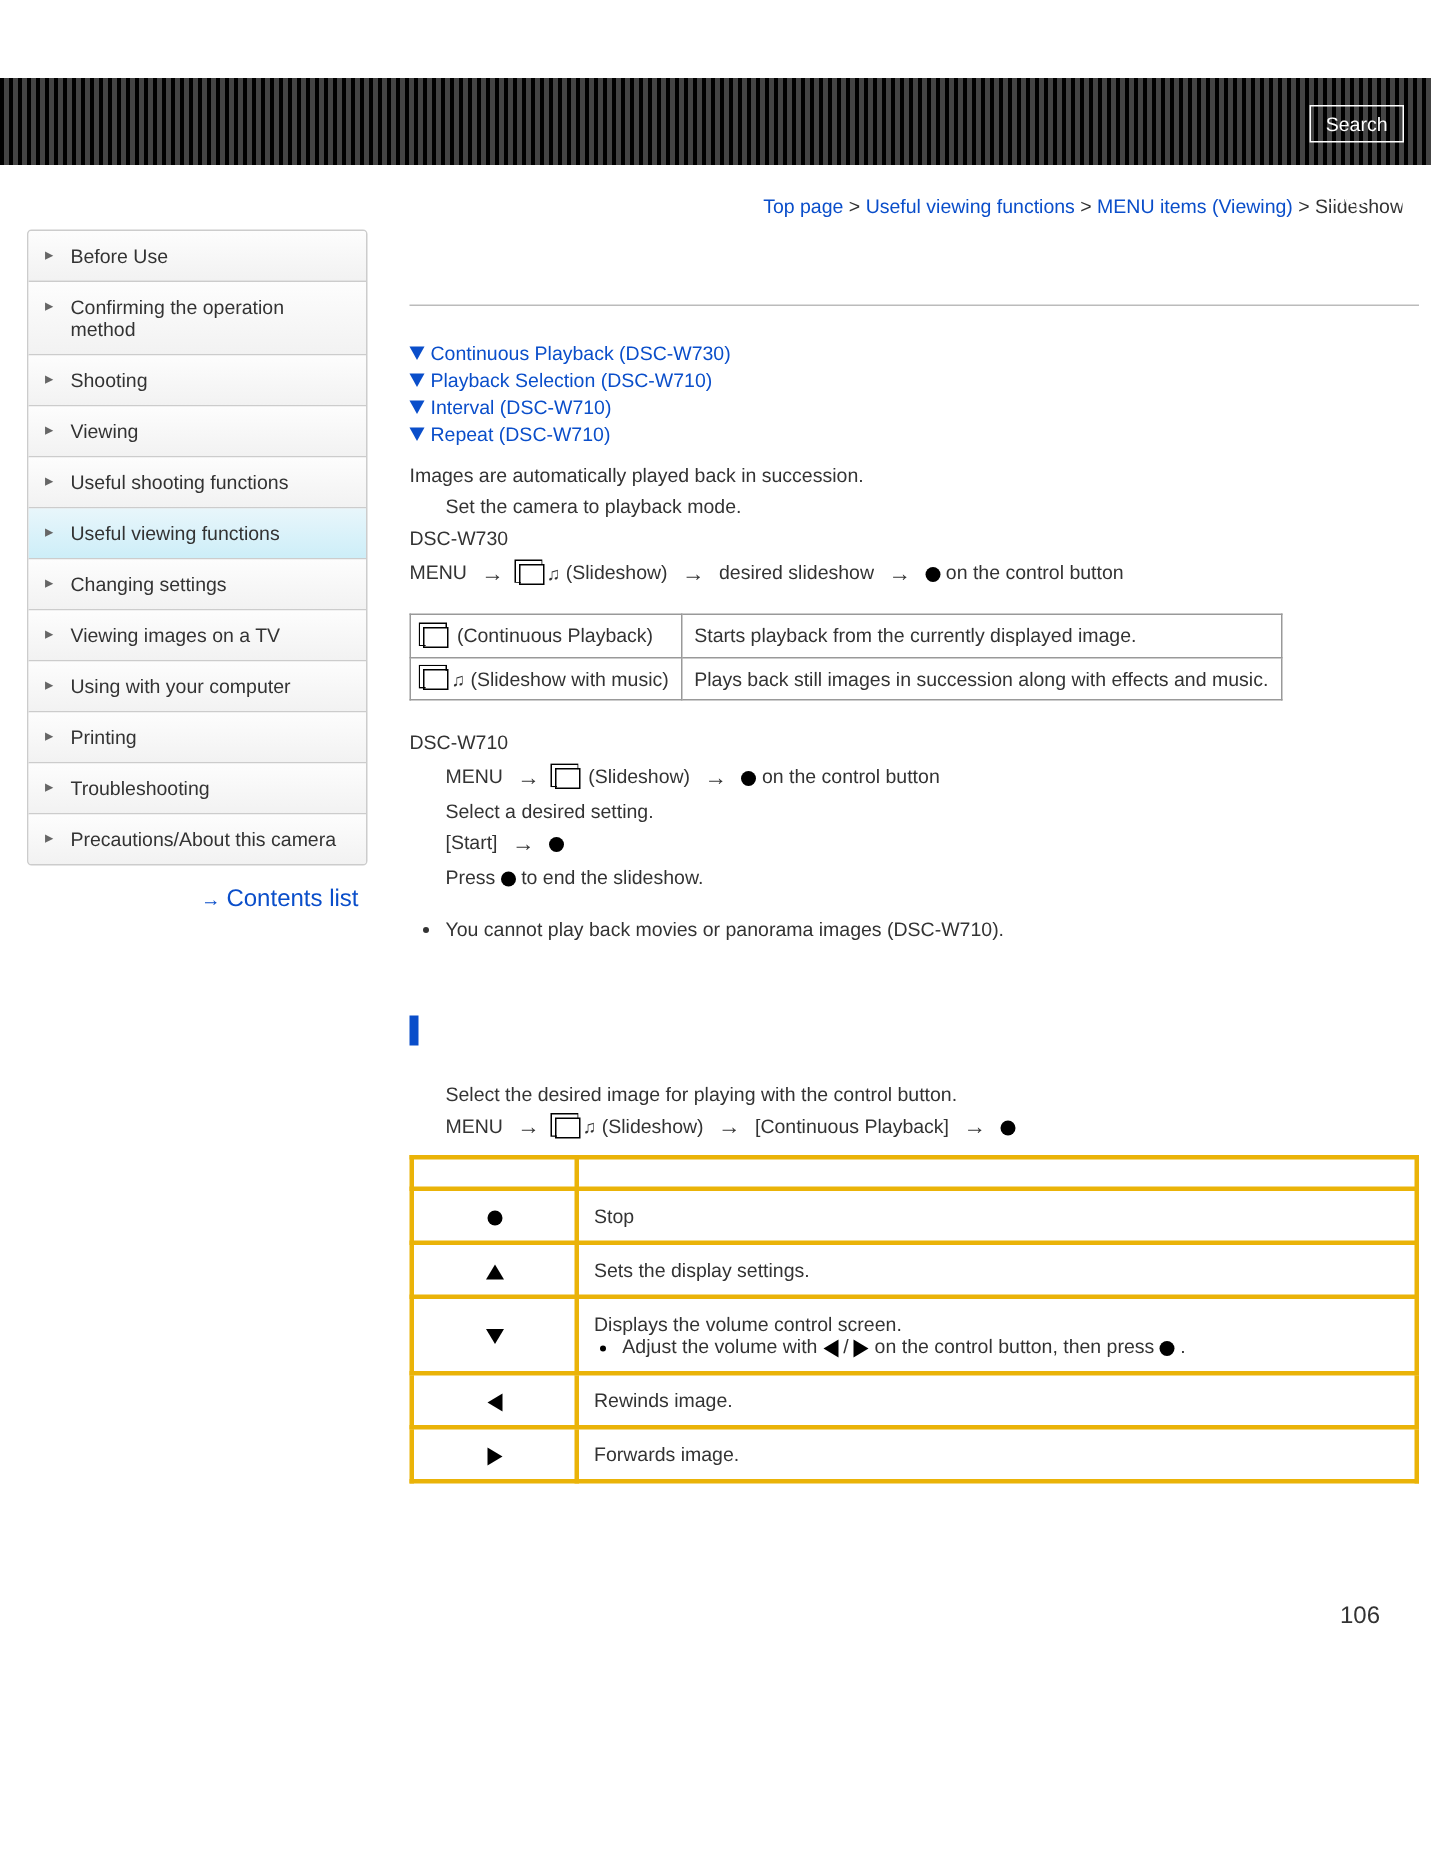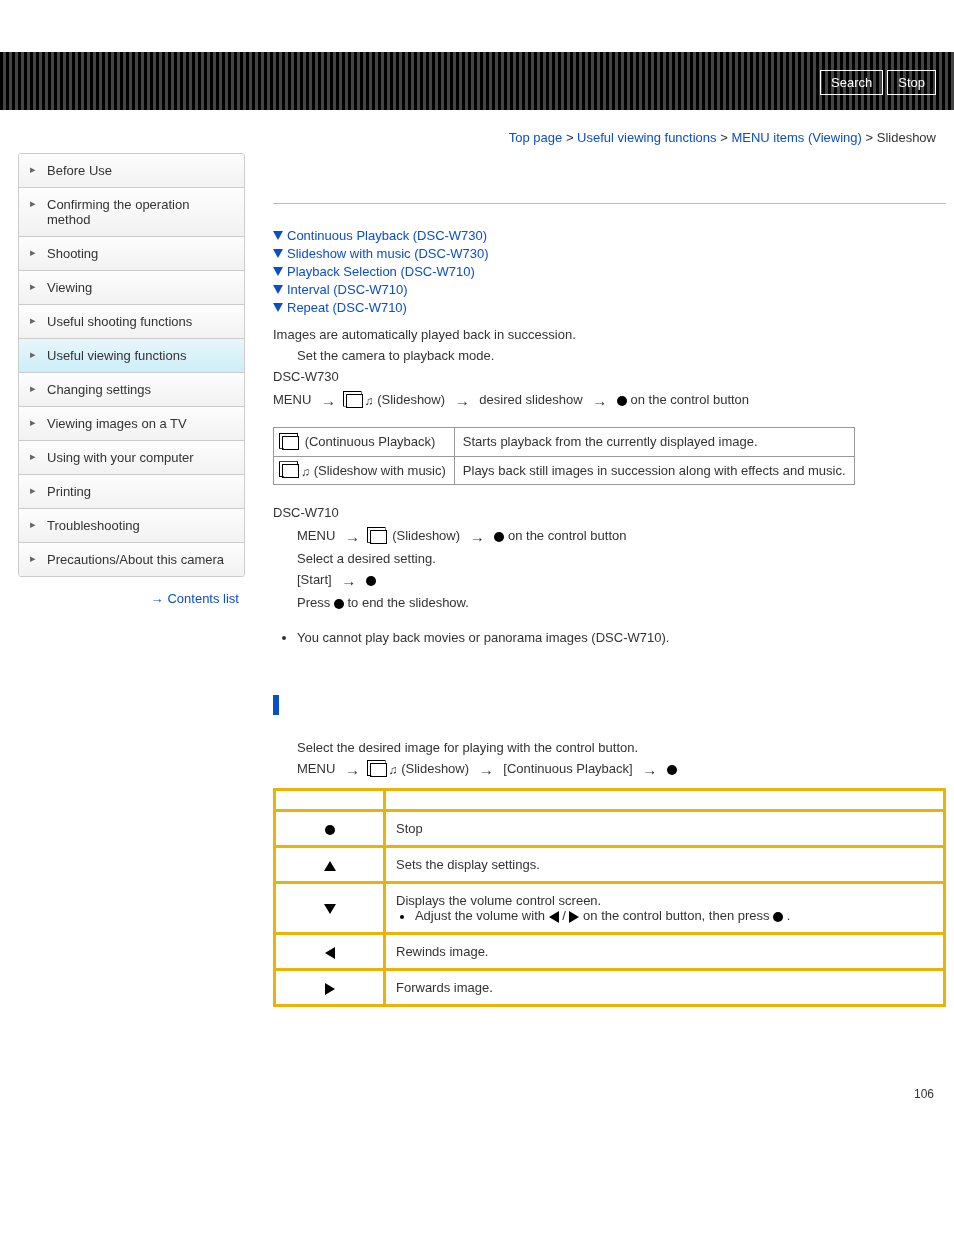--- a/index.html
+++ b/index.html
@@ -4,33 +4,33 @@
 <style>
   * { box-sizing: border-box; margin: 0; padding: 0; }
   body { font-family: Arial, Helvetica, sans-serif; font-size: 13px; color: #333; background: #fff; }
   .page { width: 954px; margin: 0 auto; background: #fff; }
   .top-bar { height: 52px; background: #fff; }
   .hatch {
     height: 58px;
     background: repeating-linear-gradient(90deg, #000 0, #000 3px, #444 3px, #444 6px);
     position: relative;
   }
-  .hatch-buttons { position: absolute; right: 18px; top: 18px; display: flex; gap: 4px; }
+  .hatch-buttons { position: absolute; right: 18px; top: 18px; display: flex; gap: 24px; flex-direction: column; }
   .hbtn { border: 1px solid #fff; color: #fff; padding: 4px 10px; font-size: 13px; cursor: pointer; }
   .breadcrumb { text-align: right; padding: 20px 18px 8px 0; font-size: 13px; color: #333; }
   .breadcrumb a { color: #0a4eca; text-decoration: none; }
   .layout { display: flex; align-items: flex-start; padding: 0 0 40px 0; }
   .sidebar { width: 245px; flex-shrink: 0; padding: 0 0 0 18px; }
   .nav { list-style: none; border: 1px solid #ccc; border-radius: 3px; overflow: hidden; }
   .nav li { border-bottom: 1px solid #ccc; padding: 9px 10px 9px 28px; position: relative; background: linear-gradient(#fdfdfd,#f2f2f2); cursor: pointer; }
   .nav li:last-child { border-bottom: none; }
   .nav li.active { background: linear-gradient(#e8f6fb,#cdeef8); }
   .nav li::before { content: "▸"; position: absolute; left: 11px; top: 9px; font-size: 11px; color: #666; }
   .contents-link { text-align: right; padding: 14px 6px 0 0; }
-  .contents-link a { color: #0a4eca; text-decoration: none; font-size: 13px; }
+  .contents-link a { color: #0a4eca; text-decoration: none; font-size: 16px; }
   .contents-link .arrow { color: #0a4eca; margin-right: 4px; }
   .main { flex: 1; padding: 0 8px 0 28px; }
   .hr { border-top: 1px solid #bbb; margin: 50px 0 24px 0; }
   .anchors { margin-bottom: 12px; }
   .anchors a { display: block; color: #0a4eca; text-decoration: none; margin: 3px 0 3px 14px; position: relative; }
   .anchors a::before {
     content: ""; position: absolute; left: -14px; top: 3px;
     width: 0; height: 0; border-left: 5px solid transparent; border-right: 5px solid transparent; border-top: 9px solid #0a4eca;
   }
   .para { margin: 6px 0; }
@@ -54,21 +54,21 @@
   .sec-bar { width: 6px; height: 20px; background: #0a4eca; display: inline-block; margin: 20px 0 16px 0; }
   .icon-box {
     display: inline-block; width: 17px; height: 14px; border: 1.5px solid #000; position: relative;
     vertical-align: middle; margin-right: 2px;
   }
   .icon-box::after {
     content: ""; position: absolute; left: -4px; top: -4px; width: 17px; height: 14px; border: 1.5px solid #000;
     clip-path: polygon(0 0, 100% 0, 100% 25%, 25% 25%, 25% 100%, 0 100%);
   }
   .music-note { font-size: 12px; vertical-align: middle; }
-  .page-num { text-align: right; padding: 20px 20px 30px 0; font-size: 12px; }
+  .page-num { text-align: right; padding: 20px 34px 30px 0; font-size: 16px; }
   .vol-bullet { display:inline-block; width:4px; height:4px; background:#000; border-radius:50%; vertical-align:middle; margin:0 8px 0 4px;}
 </style>
 </head>
 <body>
 
 <div class="page">
   <div class="top-bar"></div>
   <div class="hatch">
     <div class="hatch-buttons">
       <div class="hbtn">Search</div>
@@ -99,21 +99,20 @@
       <div class="contents-link">
         <span class="arrow">→</span><a href="#">Contents list</a>
       </div>
     </div>
 
     <div class="main">
       <div class="hr"></div>
 
       <div class="anchors">
         <a href="#">Continuous Playback (DSC-W730)</a>
-        <a href="#">Slideshow with music (DSC-W730)</a>
         <a href="#">Playback Selection (DSC-W710)</a>
         <a href="#">Interval (DSC-W710)</a>
         <a href="#">Repeat (DSC-W710)</a>
       </div>
 
       <p class="para">Images are automatically played back in succession.</p>
       <p class="para indent">Set the camera to playback mode.</p>
       <p class="model">DSC-W730</p>
       <p class="flow indent">
         <span>MENU</span>

